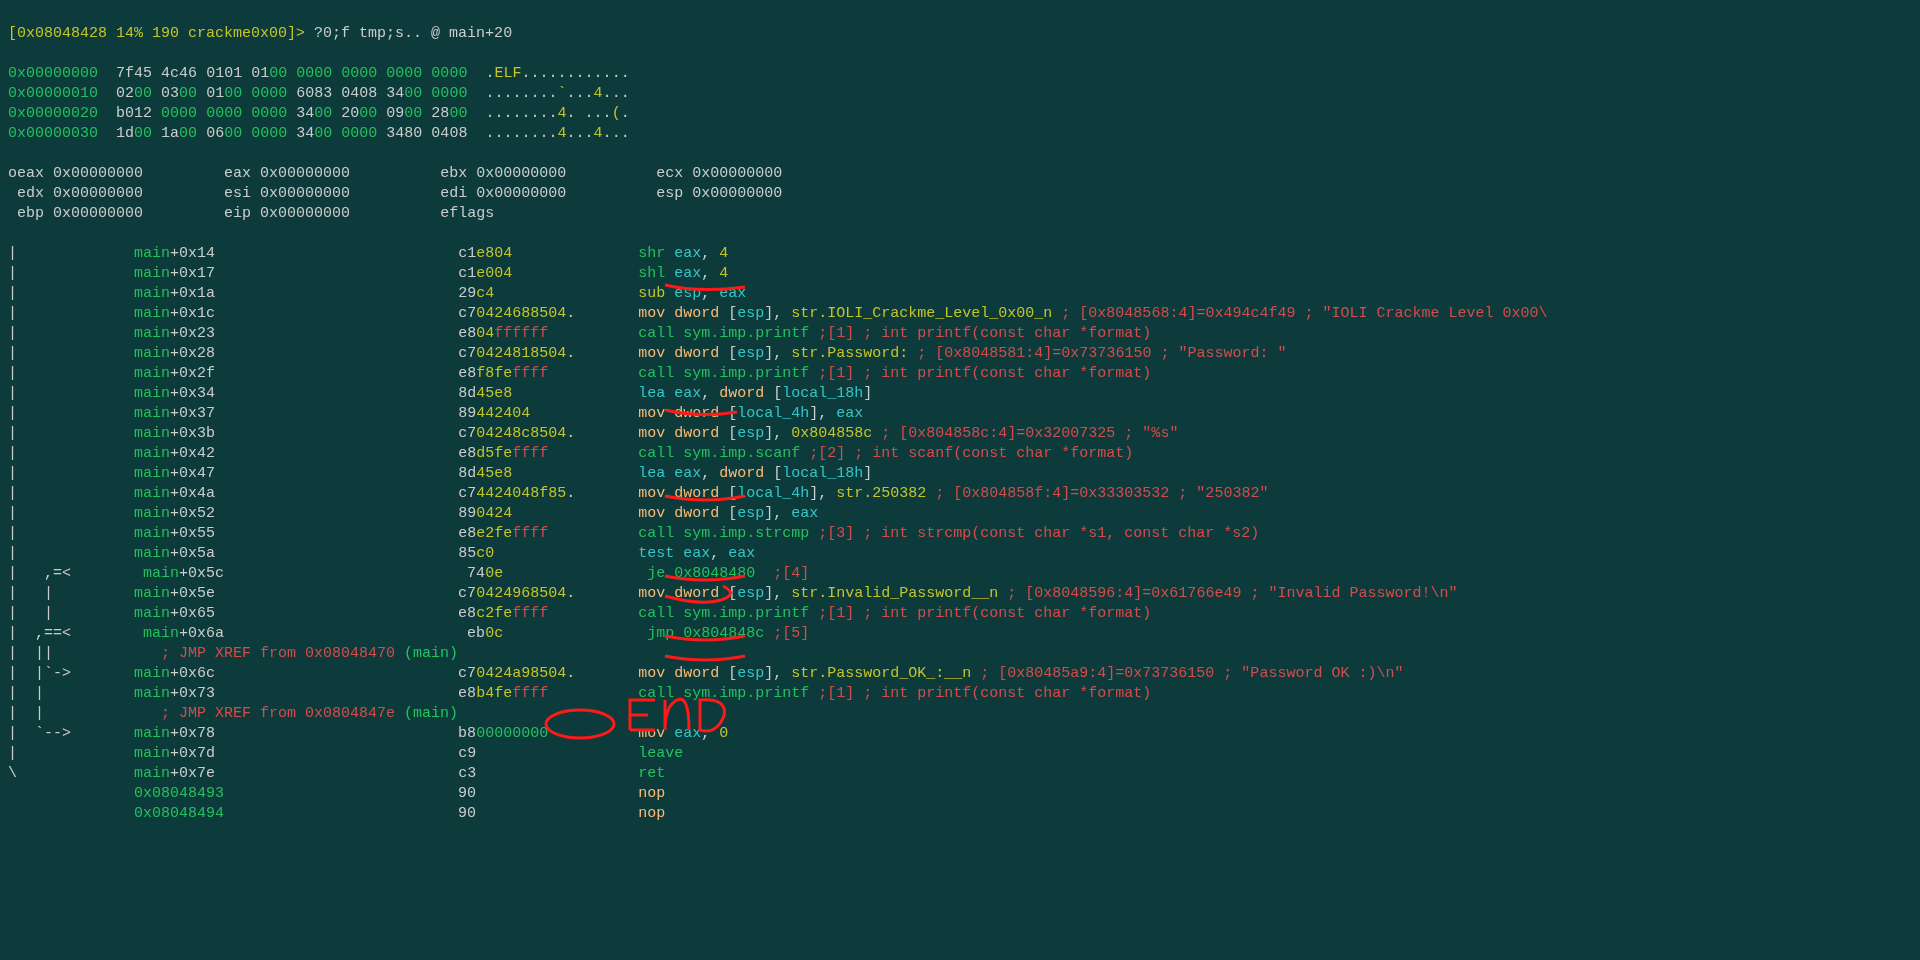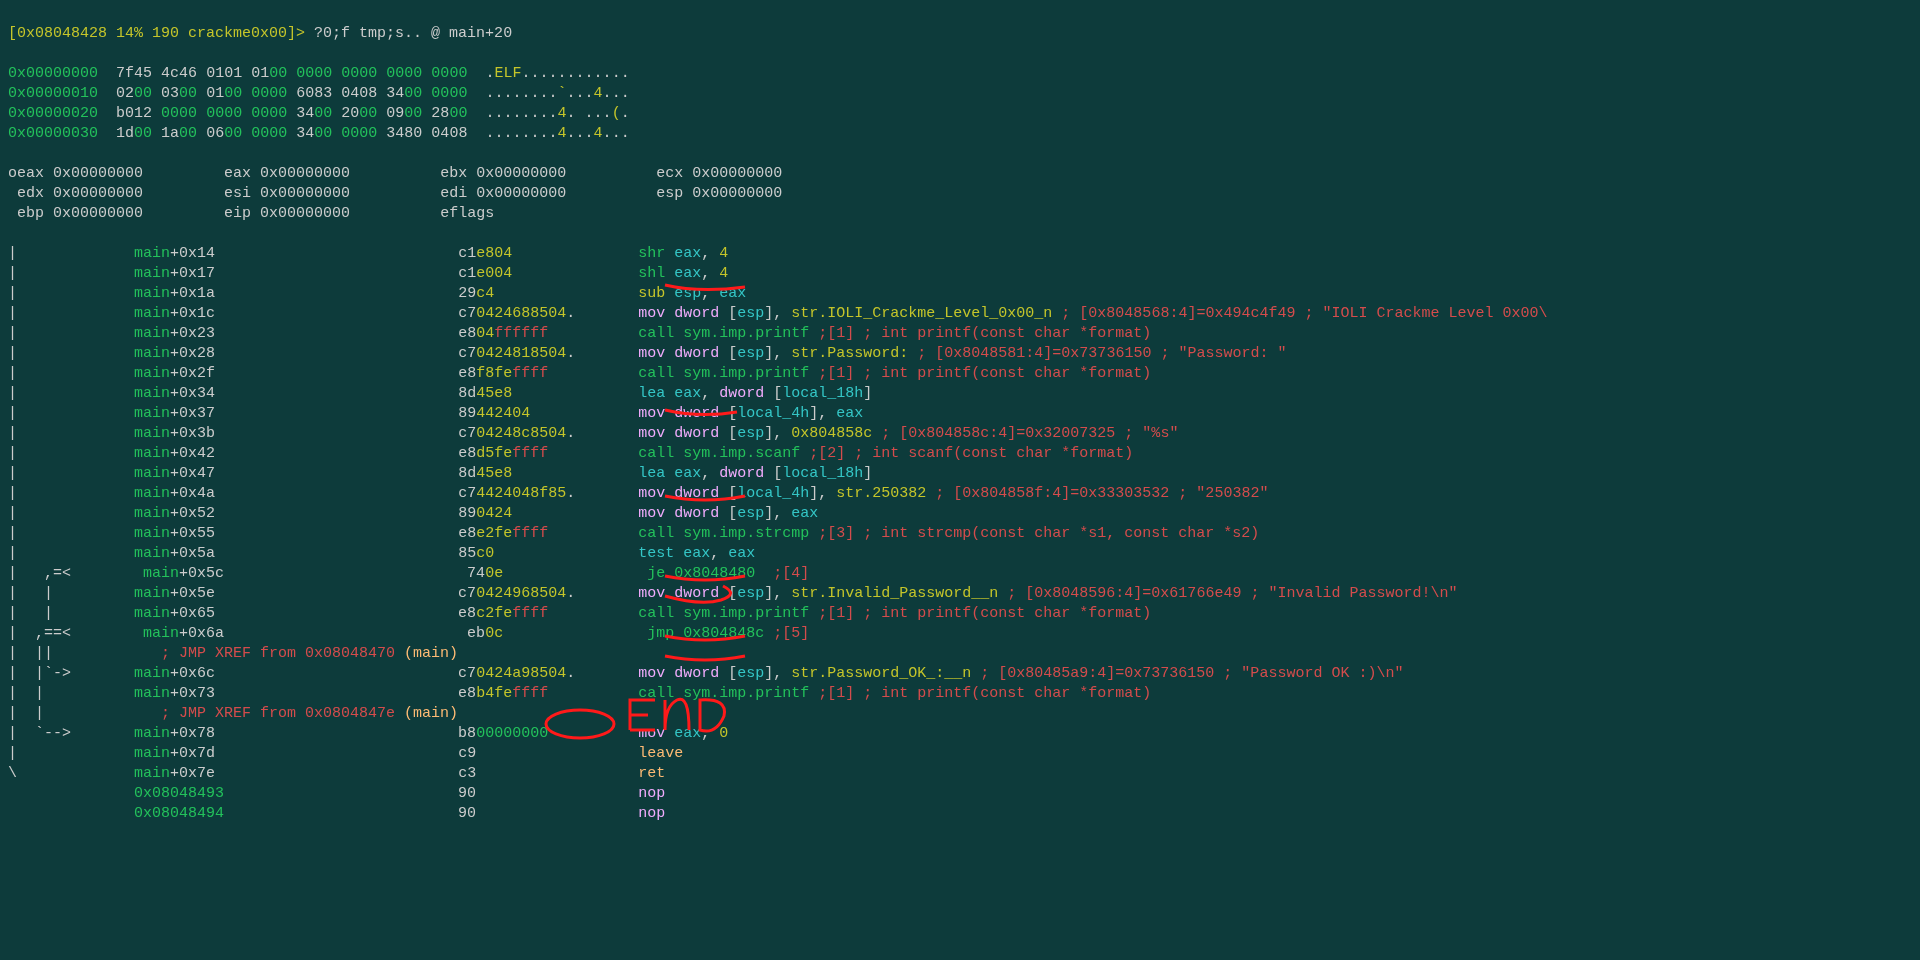--- a/index.html
+++ b/index.html
@@ -17,22 +17,22 @@
   .term {
     padding: 4px 0 0 8px;
     white-space: pre;
   }
   .row { height: 20px; }
   .yl { color: #c5c52a; }
   .gr { color: #23c15b; }
   .cy { color: #34c6c6; }
   .wh { color: #cccccc; }
   .rd { color: #d44c4c; }
-  .bl { color: #f0abfc; }
-  .mag{ color: #fdba74; }
+  .bl { color: #fdba74; }
+  .mag{ color: #22c55e; }
   svg.ann {
     position: absolute;
     left: 0; top: 0;
     pointer-events: none;
   }
   svg.ann path, svg.ann ellipse {
     stroke: #ff1a1a;
     stroke-width: 3;
     fill: none;
   }

